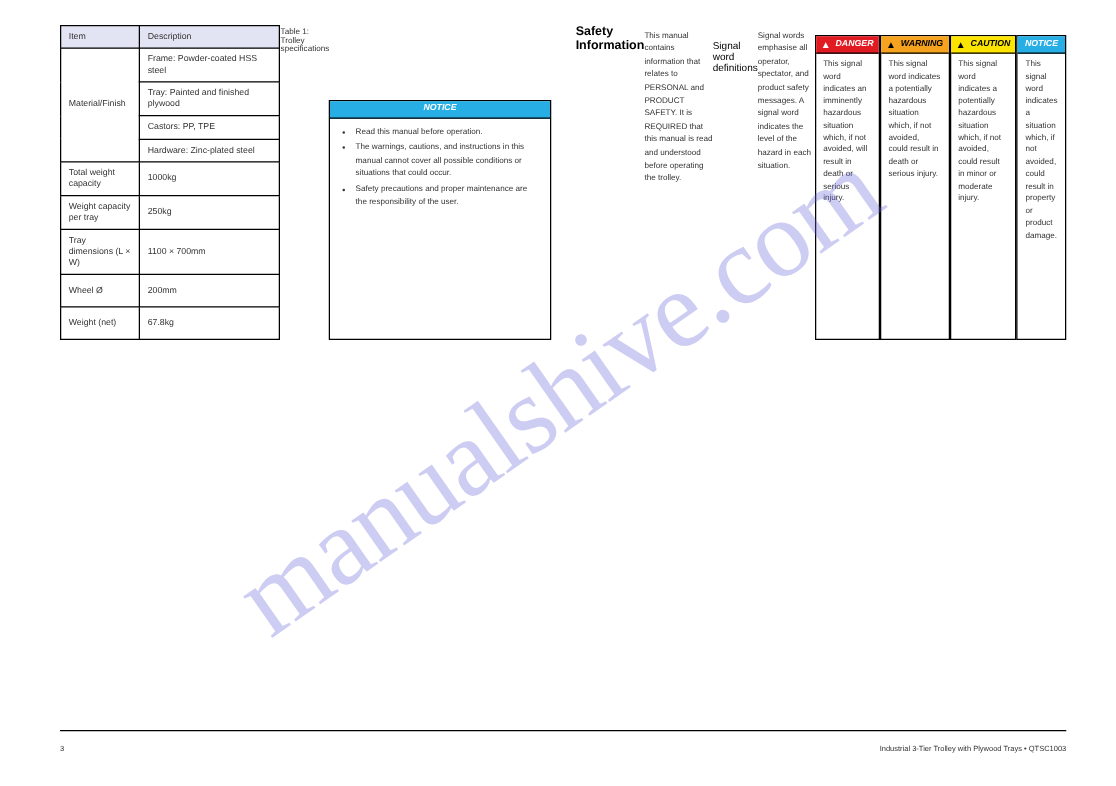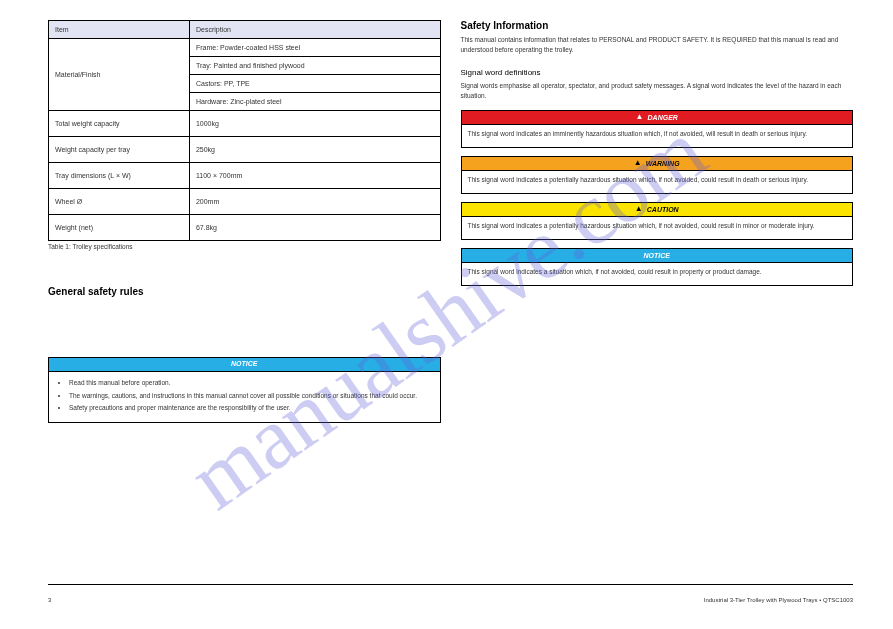--- a/index.html
+++ b/index.html
@@ -1,18 +1,18 @@
 <!DOCTYPE html>
 <html><head>
 <meta charset="utf-8">
 <style>
   * { box-sizing: border-box; margin: 0; padding: 0; }
   body { font-family: Arial, Helvetica, sans-serif; width: 893px; height: 629px; background: #fff; position: relative; overflow: hidden; }
   .page { display: flex; gap: 20px; padding: 20px 40px 10px 48px; }
-  .col { flex: 1; display: flex; flex-direction: column; }
+  .col { flex: 1; display: flex; flex-direction: row; }
   .col-left { max-width: 400px; }
   .col-right { max-width: 400px; }
 
   
   .spec-table { width: 100%; border-collapse: collapse; font-size: 7px; line-height: 1.3; color: #333; }
   .spec-table th, .spec-table td { border: 1px solid #000; padding: 4px 6px; text-align: left; font-weight: normal; vertical-align: middle; }
   .spec-table thead th { background: #e2e4f4; color: #333; height: 18px; }
   .spec-table td.label { width: 36%; }
   .spec-table td.hcell { height: 26px; } 
 
@@ -91,21 +91,20 @@
           <td class="hcell">200mm</td>
         </tr>
         <tr>
           <td class="label hcell">Weight (net)</td>
           <td class="hcell">67.8kg</td>
         </tr>
       </tbody>
     </table>
     <div style="font-size:6.5px;color:#333;margin-top:2px;">Table 1: Trolley specifications</div>
 
-    <div style="font-size:10px;font-weight:bold;margin-top:36px;">General safety rules</div>
 
     <div class="notice-block">
       <div class="notice-head">NOTICE</div>
       <div class="notice-body">
         <ul>
           <li>Read this manual before operation.</li>
           <li>The warnings, cautions, and instructions in this manual cannot cover all possible conditions or situations that could occur.</li>
           <li>Safety precautions and proper maintenance are the responsibility of the user.</li>
         </ul>
       </div>

